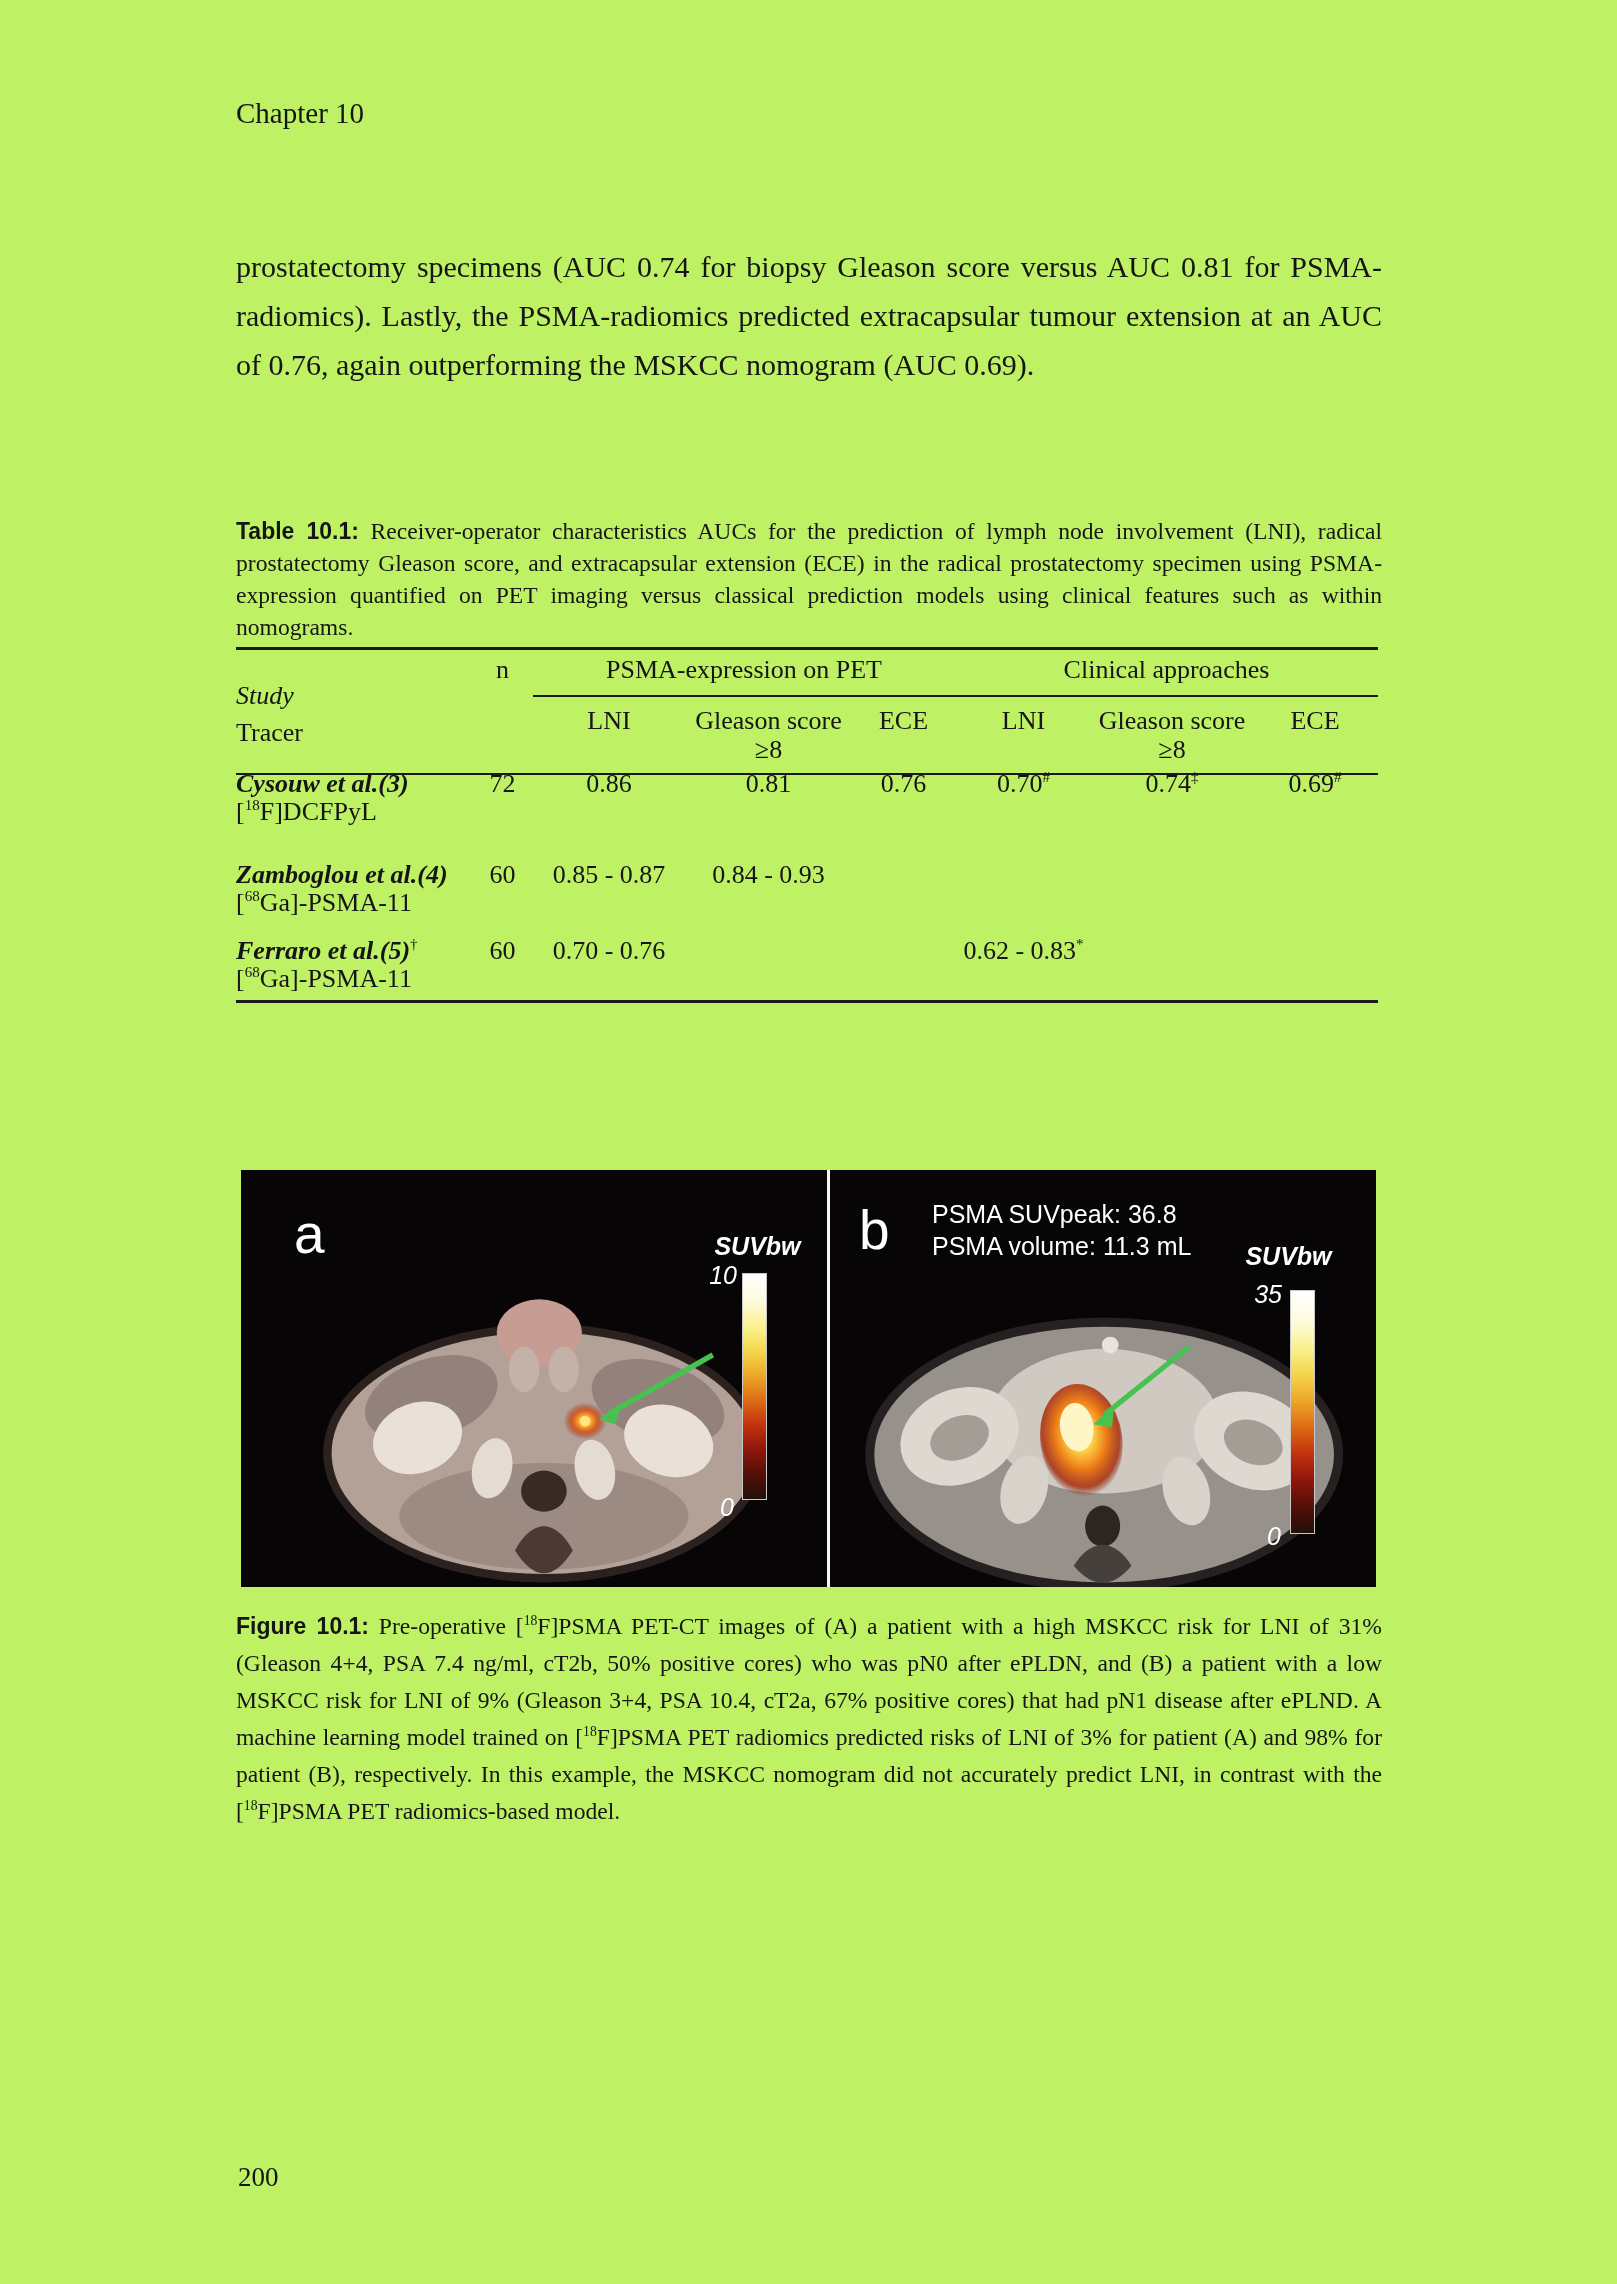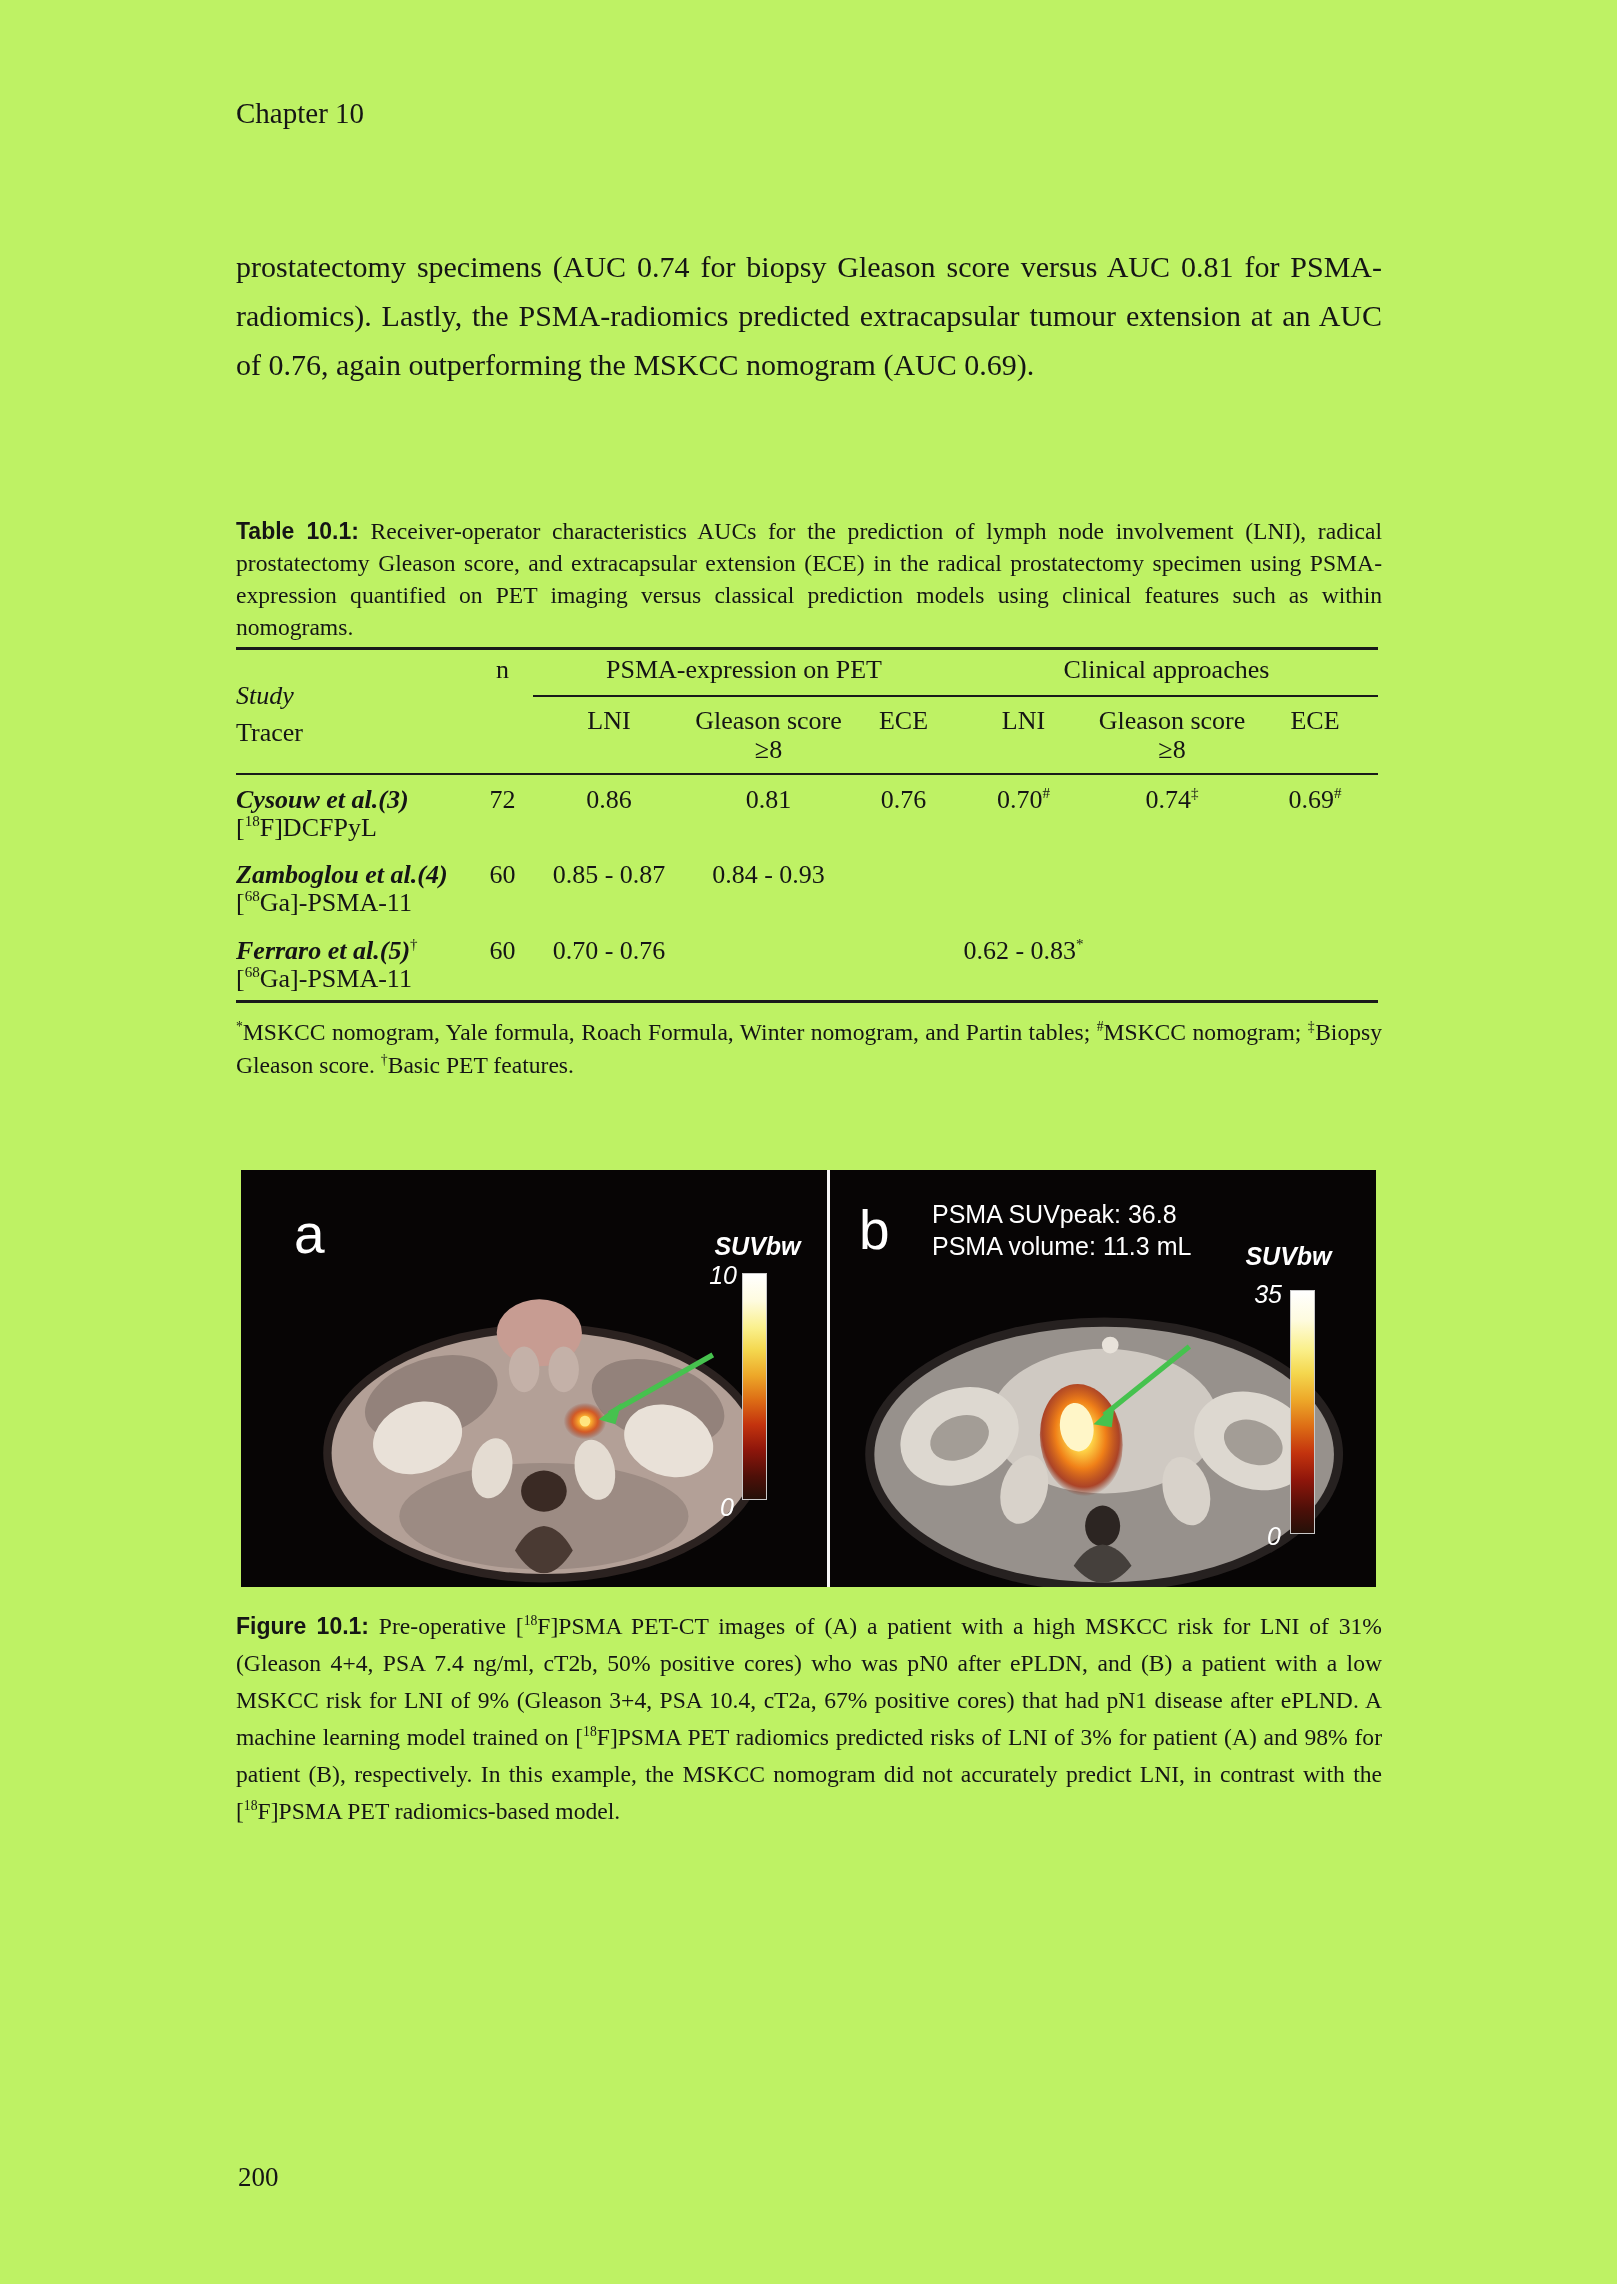--- a/index.html
+++ b/index.html
@@ -89,21 +89,21 @@
         <div class="t-cell"></div>
         <div class="t-cell">LNI</div>
         <div class="t-cell">Gleason score ≥8</div>
         <div class="t-cell">ECE</div>
         <div class="t-cell">LNI</div>
         <div class="t-cell">Gleason score ≥8</div>
         <div class="t-cell">ECE</div>
       </div>
 
     <div id="table-body">
-        <div class="t-grid t-row" style="top: 138px;">
+        <div class="t-grid t-row" style="top: 122px;">
           <div class="t-cell t-stub">
             <div><span class="study-name">Cysouw et al.(3)</span></div>
             <div class="tracer-line">[<sup>18</sup>F]DCFPyL</div>
           </div>
           <div class="t-cell">72</div>
           <div class="t-cell">0.86</div>
           <div class="t-cell">0.81</div>
           <div class="t-cell">0.76</div>
           <div class="t-cell">0.70<sup>#</sup></div>
           <div class="t-cell">0.74<sup>‡</sup></div>
@@ -131,21 +131,20 @@
           <div class="t-cell">0.70 - 0.76</div>
           <div class="t-cell"></div>
           <div class="t-cell"></div>
           <div class="t-cell">0.62 - 0.83<sup>*</sup></div>
           <div class="t-cell"></div>
           <div class="t-cell"></div>
         </div>
       </div>
   </div>
 
-  <p class="footnote" id="footnote"><sup>*</sup>MSKCC nomogram, Yale formula, Roach Formula, Winter nomogram, and Partin tables; <sup>#</sup>MSKCC nomogram; <sup>‡</sup>Biopsy Gleason score. <sup>†</sup>Basic PET features.</p>
 
   <div class="figure">
 
     <svg class="ct-svg" width="586" height="417" viewBox="0 0 770 548">
       <defs>
         <radialGradient id="hotA" cx="50%" cy="50%" r="50%">
           <stop offset="0%" stop-color="#ffe680"></stop>
           <stop offset="30%" stop-color="#f9a92e"></stop>
           <stop offset="60%" stop-color="#d94e12" stop-opacity="0.85"></stop>
           <stop offset="100%" stop-color="#8c1e0a" stop-opacity="0"></stop>

